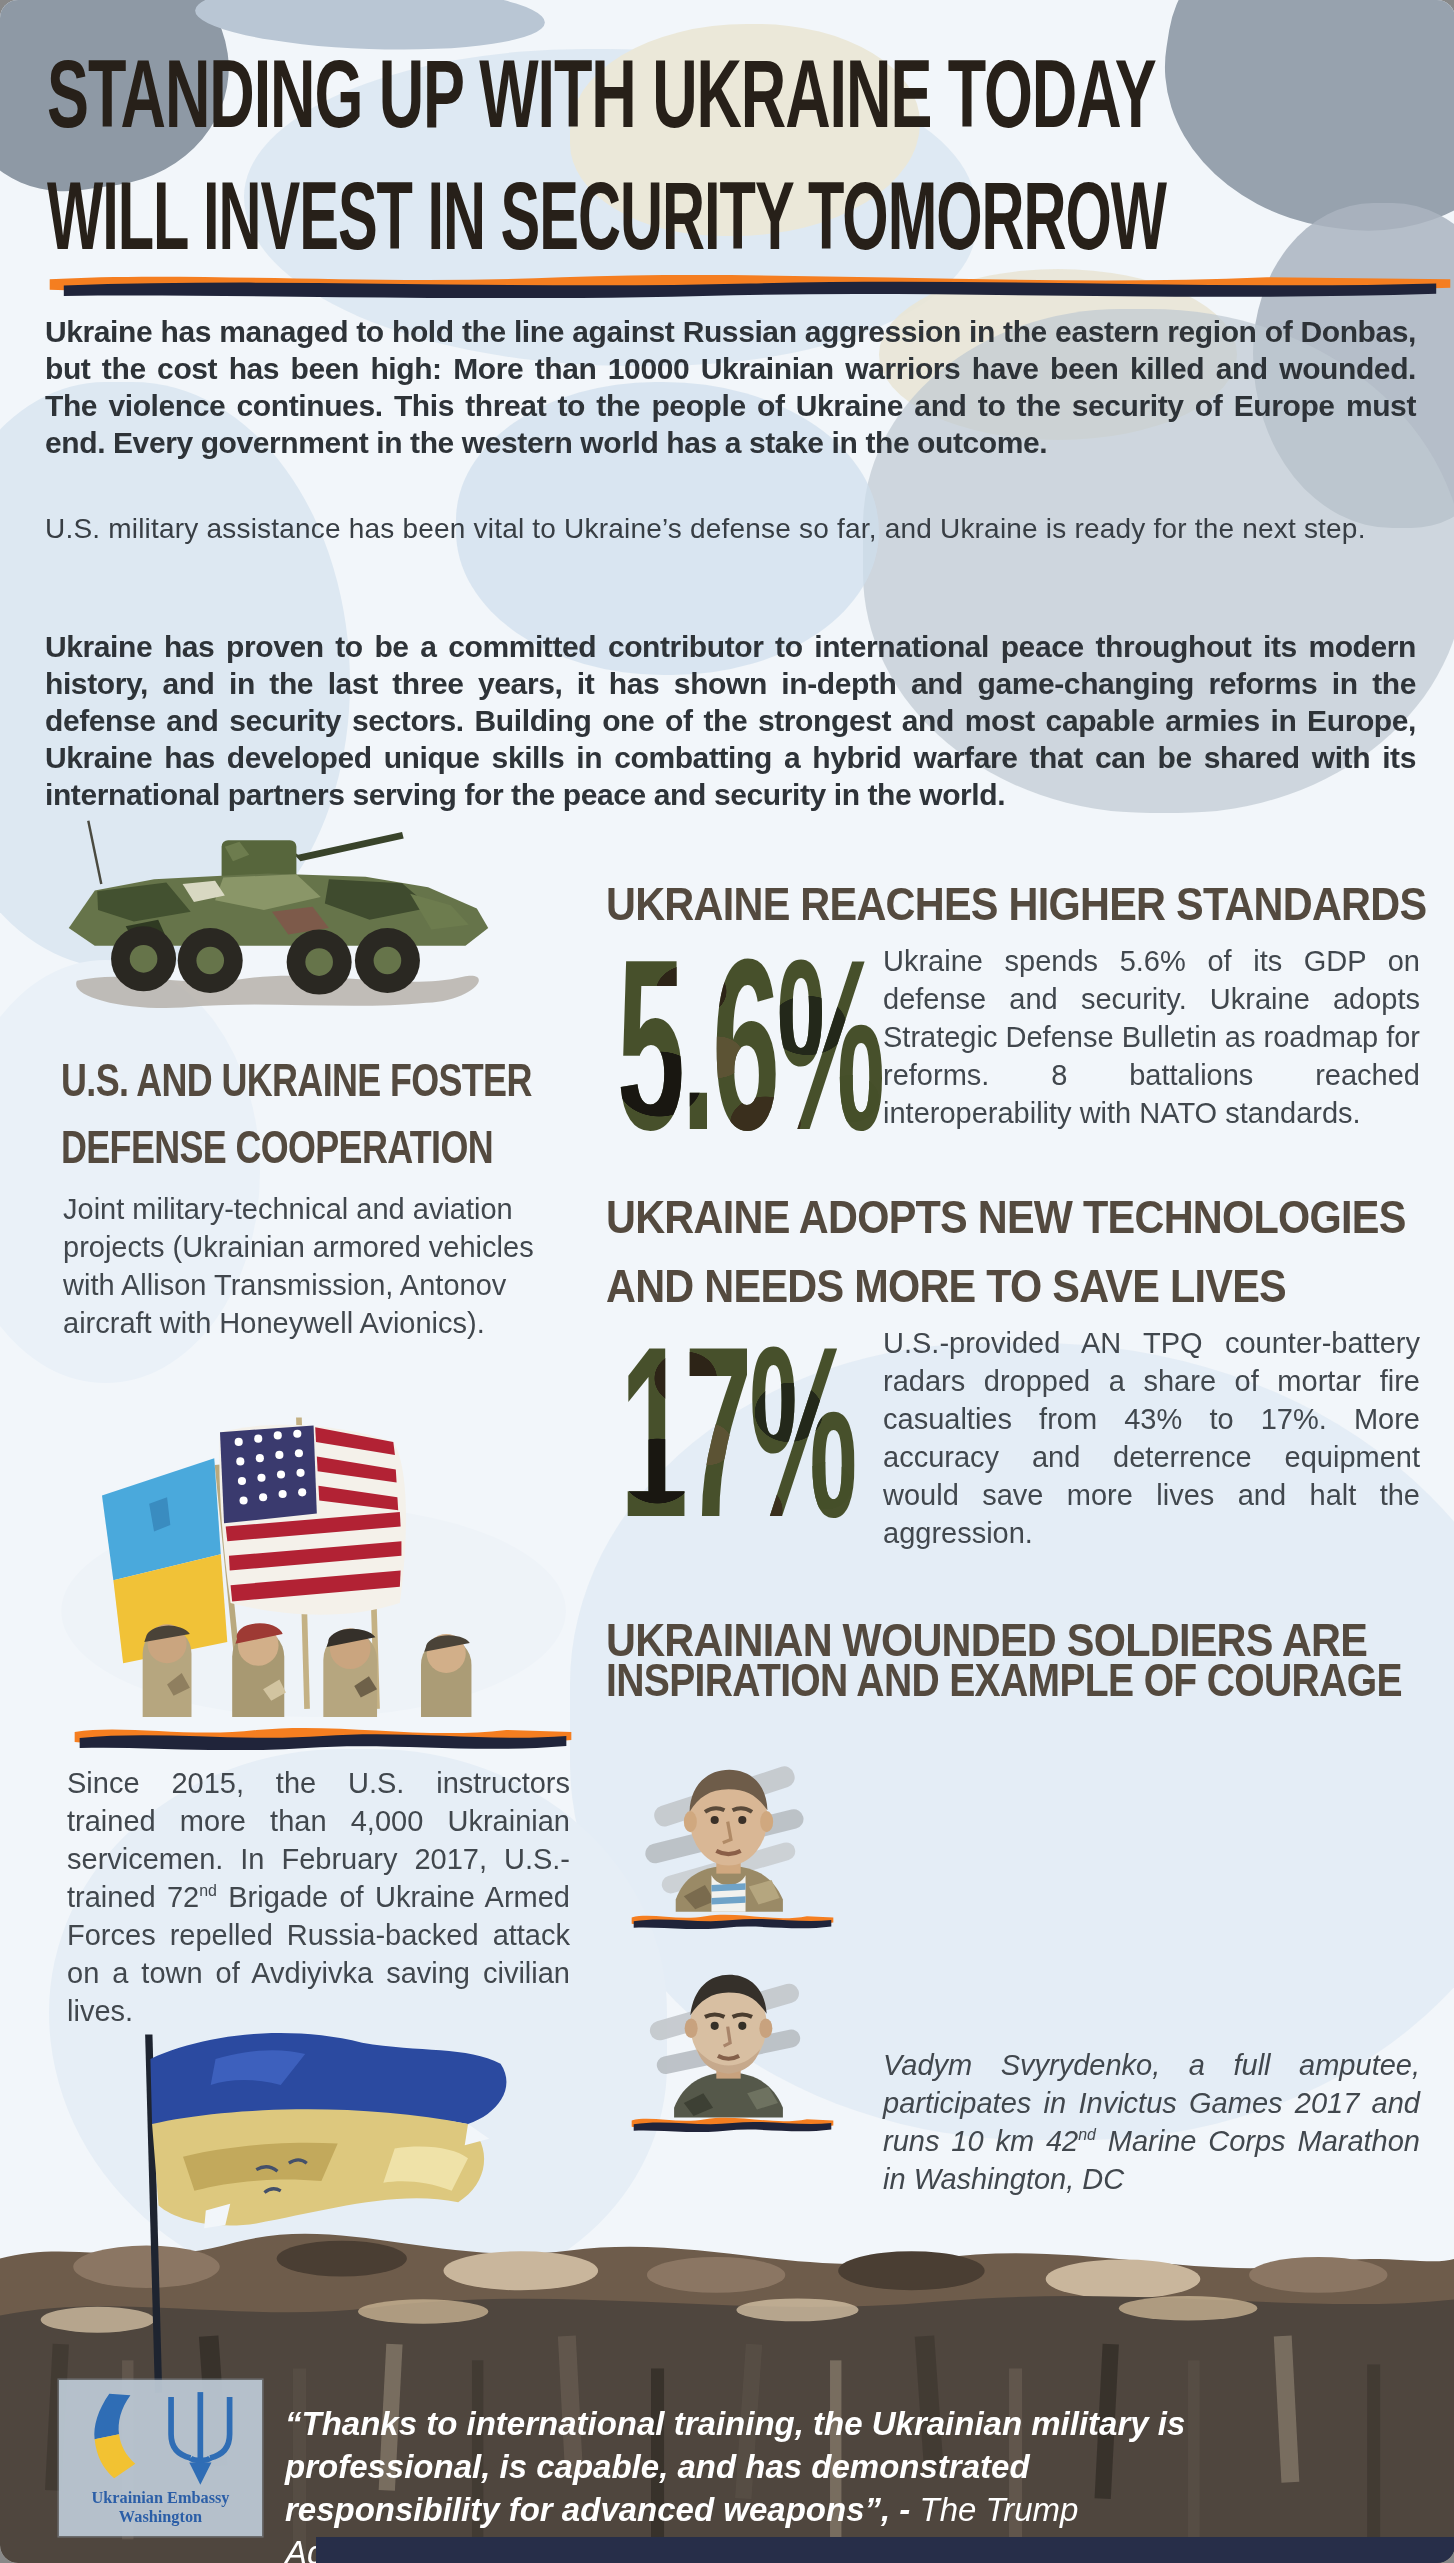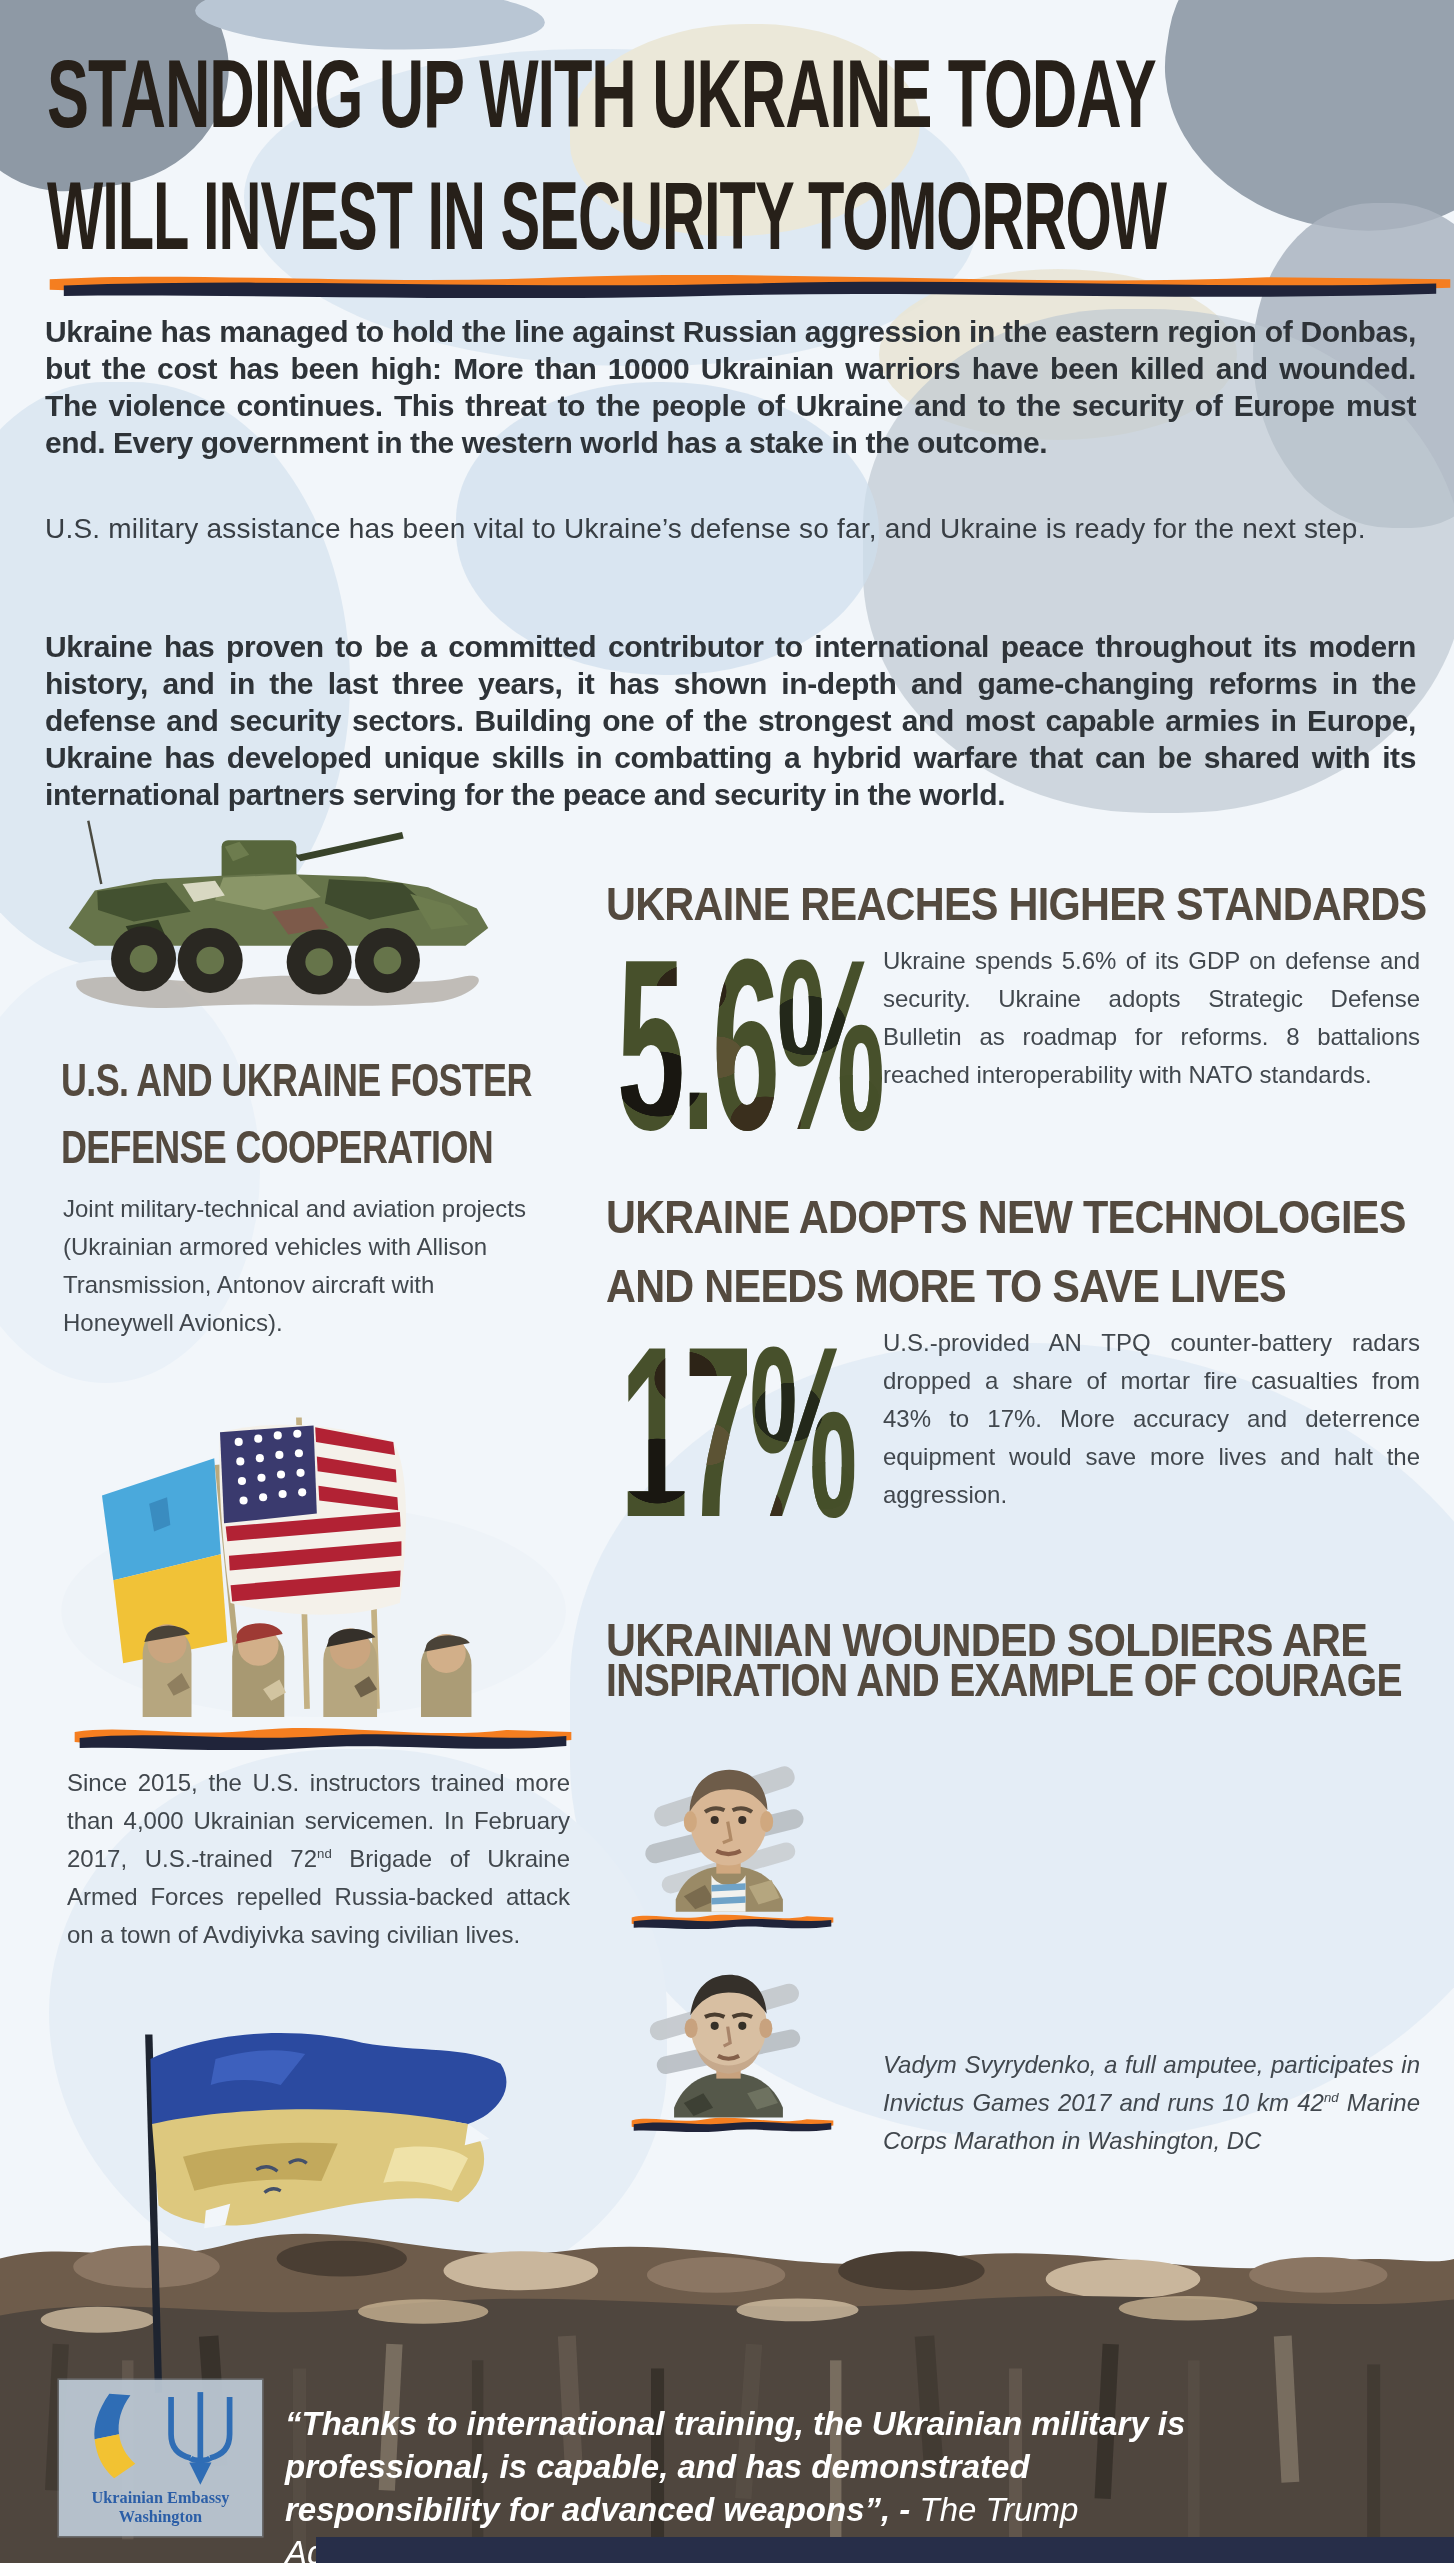--- a/index.html
+++ b/index.html
@@ -1,35 +1,35 @@
 <!DOCTYPE html>
 <html style="font-size:13px"><head>
 <meta charset="utf-8">
 <style>
   * { margin:0; padding:0; box-sizing:border-box; }
   body { background:#888; font-family:"Liberation Sans", sans-serif; }
   .page{ position:relative; width:1455px; height:2563px; margin:0 auto;
-         background:#f2f6fa; overflow:hidden; }
+         background:#f2f6fa; overflow:hidden;border-radius:18px; }
 
   
   .blob{ position:absolute; z-index:0; }
 
   
   .squeeze{ display:inline-block; white-space:nowrap;
             transform:scaleX(var(--sx,0.8)); transform-origin:0 0; }
   .title-line{ position:absolute; z-index:2; font-weight:700; font-size:96px;
                letter-spacing:-1.6px; color:#272019; }
   .h-brown{ position:absolute; z-index:2; font-weight:700; font-size:46px;
             letter-spacing:-0.8px; color:#544a3f; }
   .para{ position:absolute; z-index:2; color:#2e3338; }
   .p-bold{ font-size:30px; font-weight:700; line-height:37px; text-align:justify;
            letter-spacing:-0.4px; }
   .p-lead{ font-size:28px; font-weight:500; line-height:52px; color:#383e44;
            letter-spacing:0.2px; }
-  .p-light{ font-size:24px; font-weight:400; line-height:38px; color:#41474d;
+  .p-light{ font-size:29px; font-weight:400; line-height:38px; color:#41474d;
             text-align:justify; }
   .p-light-left{ text-align:left; }
   sup{ font-size:0.55em; vertical-align:super; line-height:0; }
 
   
   .stat{ position:absolute; z-index:2; display:inline-block; font-weight:700;
          font-size:244px; line-height:1; letter-spacing:-6.5px; white-space:nowrap;
          transform:scaleX(0.5); transform-origin:0 0;
          background:
            radial-gradient(16% 13% at 10% 7%,  #f57e20 60%, transparent 61%),

